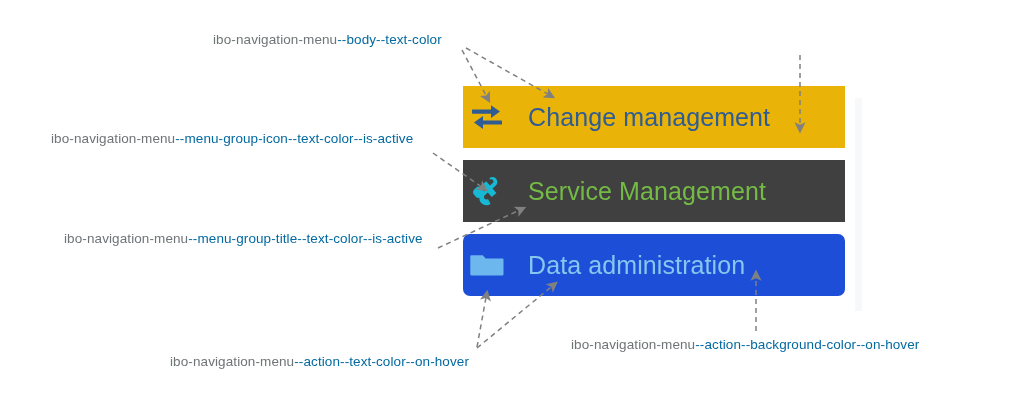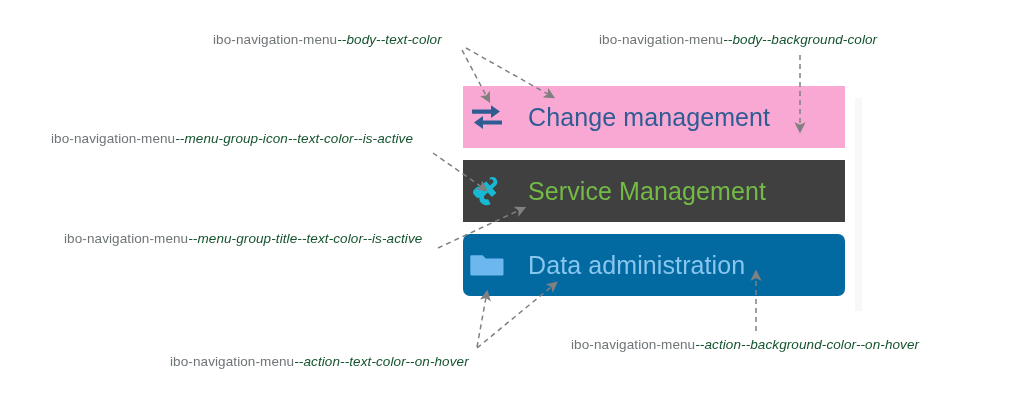--- a/index.html
+++ b/index.html
@@ -13,21 +13,21 @@
 
   
   .anno{
     position:absolute;
     font-size:13.5px;
     line-height:16px;
     color:#6f7477;
     white-space:nowrap;
     letter-spacing:0.1px;
   }
-  .anno .tok{color:#14532d;font-style:italic;}
+  .anno .tok{color:#0369a1;}
 
   
   #arrows{position:absolute;left:0;top:0;width:1011px;height:403px;pointer-events:none;}
 
   
   #menu-panel{
     position:absolute;
     left:463px;top:86px;
     width:392px;height:225px;
     background:#ffffff;
@@ -40,23 +40,23 @@
   }
   .menu-row{
     position:absolute;
     left:0;
     width:382px;
     height:62px;
     display:flex;
     align-items:center;
     box-sizing:border-box;
   }
-  #row-change{ top:0px;  background:#f9a8d4; }
+  #row-change{ top:0px;  background:#eab308; }
   #row-service{ top:74px; background:#404040; }
-  #row-data{ top:148px; background:#0369a1; border-radius:7px; }
+  #row-data{ top:148px; background:#1d4ed8; border-radius:7px; }
 
   .row-icon{
     width:40px;height:40px;
     margin-left:4px;
     display:flex;align-items:center;justify-content:center;
     flex:0 0 auto;
   }
   .row-label{
     margin-left:21px;
     font-size:25px;
@@ -119,23 +119,20 @@
       </span>
       <span class="row-label" id="label-data">Data administration</span>
     </div>
 
   </div>
 
   <div class="anno" style="left:213px;top:32px;">
     <span>ibo-navigation-menu</span><span class="tok">--body--text-color</span>
   </div>
 
-  <div class="anno" style="left:599px;top:32px;">
-    <span>ibo-navigation-menu</span><span class="tok">--body--background-color</span>
-  </div>
 
   <div class="anno" style="left:64px;top:231px;">
     <span>ibo-navigation-menu</span><span class="tok">--menu-group-title--text-color--is-active</span>
   </div>
 
   <div class="anno" style="left:51px;top:131px;">
     <span>ibo-navigation-menu</span><span class="tok">--menu-group-icon--text-color--is-active</span>
   </div>
 
   <div class="anno" style="left:170px;top:354px;">

